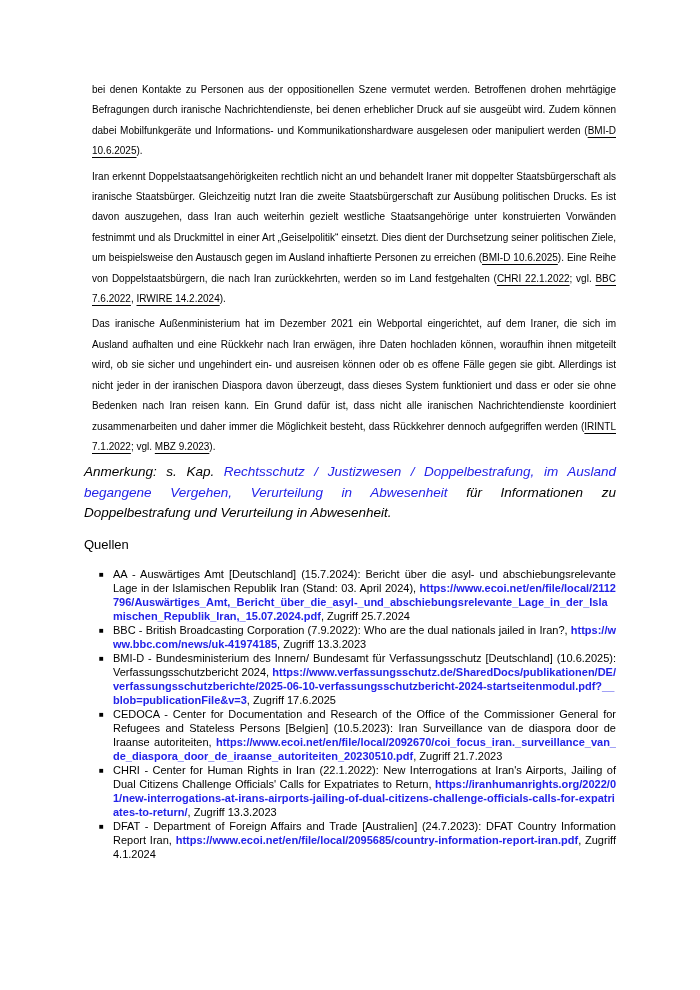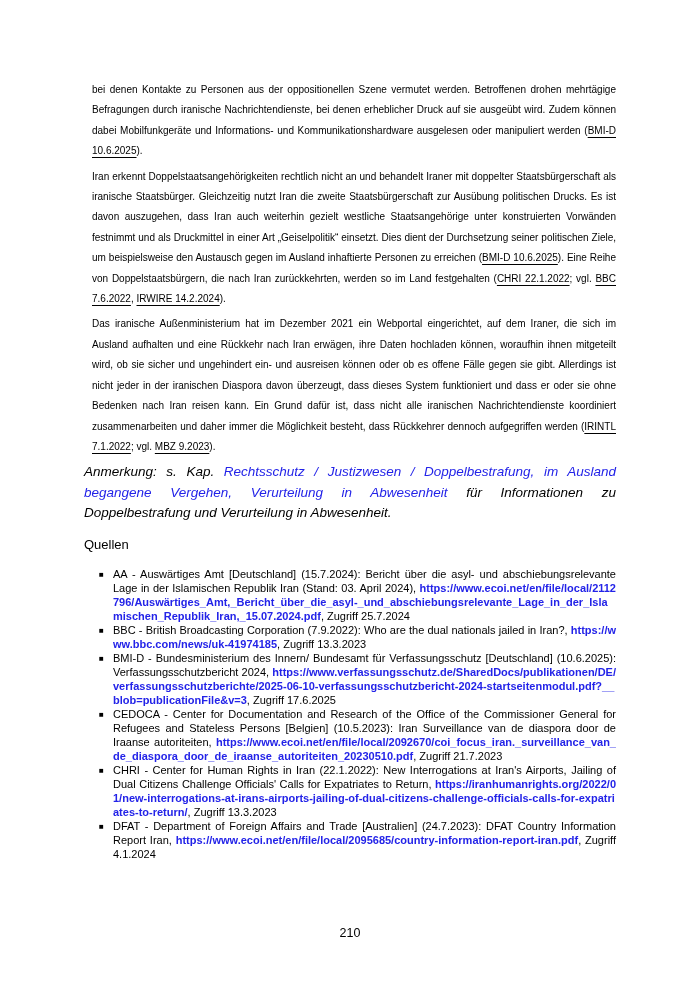--- a/index.html
+++ b/index.html
@@ -100,14 +100,13 @@
       <li><span class="bullet">■</span><span>AA - Auswärtiges Amt [Deutschland] (15.7.2024): Bericht über die asyl- und abschiebungsrelevante Lage in der Islamischen Republik Iran (Stand: 03. April 2024), </span><span class="url">https://www.ecoi.net/en/file/local/2112796/Auswärtiges_Amt,_Bericht_über_die_asyl-_und_abschiebungsrelevante_Lage_in_der_Islamischen_Republik_Iran,_15.07.2024.pdf</span><span>, Zugriff 25.7.2024</span></li>
       <li><span class="bullet">■</span><span>BBC - British Broadcasting Corporation (7.9.2022): Who are the dual nationals jailed in Iran?, </span><span class="url">https://www.bbc.com/news/uk-41974185</span><span>, Zugriff 13.3.2023</span></li>
       <li><span class="bullet">■</span><span>BMI-D - Bundesministerium des Innern/ Bundesamt für Verfassungsschutz [Deutschland] (10.6.2025): Verfassungsschutzbericht 2024, </span><span class="url">https://www.verfassungsschutz.de/SharedDocs/publikationen/DE/verfassungsschutzberichte/2025-06-10-verfassungsschutzbericht-2024-startseitenmodul.pdf?__blob=publicationFile&amp;v=3</span><span>, Zugriff 17.6.2025</span></li>
       <li><span class="bullet">■</span><span>CEDOCA - Center for Documentation and Research of the Office of the Commissioner General for Refugees and Stateless Persons [Belgien] (10.5.2023): Iran Surveillance van de diaspora door de Iraanse autoriteiten, </span><span class="url">https://www.ecoi.net/en/file/local/2092670/coi_focus_iran._surveillance_van_de_diaspora_door_de_iraanse_autoriteiten_20230510.pdf</span><span>, Zugriff 21.7.2023</span></li>
       <li><span class="bullet">■</span><span>CHRI - Center for Human Rights in Iran (22.1.2022): New Interrogations at Iran's Airports, Jailing of Dual Citizens Challenge Officials' Calls for Expatriates to Return, </span><span class="url">https://iranhumanrights.org/2022/01/new-interrogations-at-irans-airports-jailing-of-dual-citizens-challenge-officials-calls-for-expatriates-to-return/</span><span>, Zugriff 13.3.2023</span></li>
       <li><span class="bullet">■</span><span>DFAT - Department of Foreign Affairs and Trade [Australien] (24.7.2023): DFAT Country Information Report Iran, </span><span class="url">https://www.ecoi.net/en/file/local/2095685/country-information-report-iran.pdf</span><span>, Zugriff 4.1.2024</span></li>
     </ul>
 
   </div>
 
-  <div class="page-number">210</div>
 </div>
 
 </body></html>

